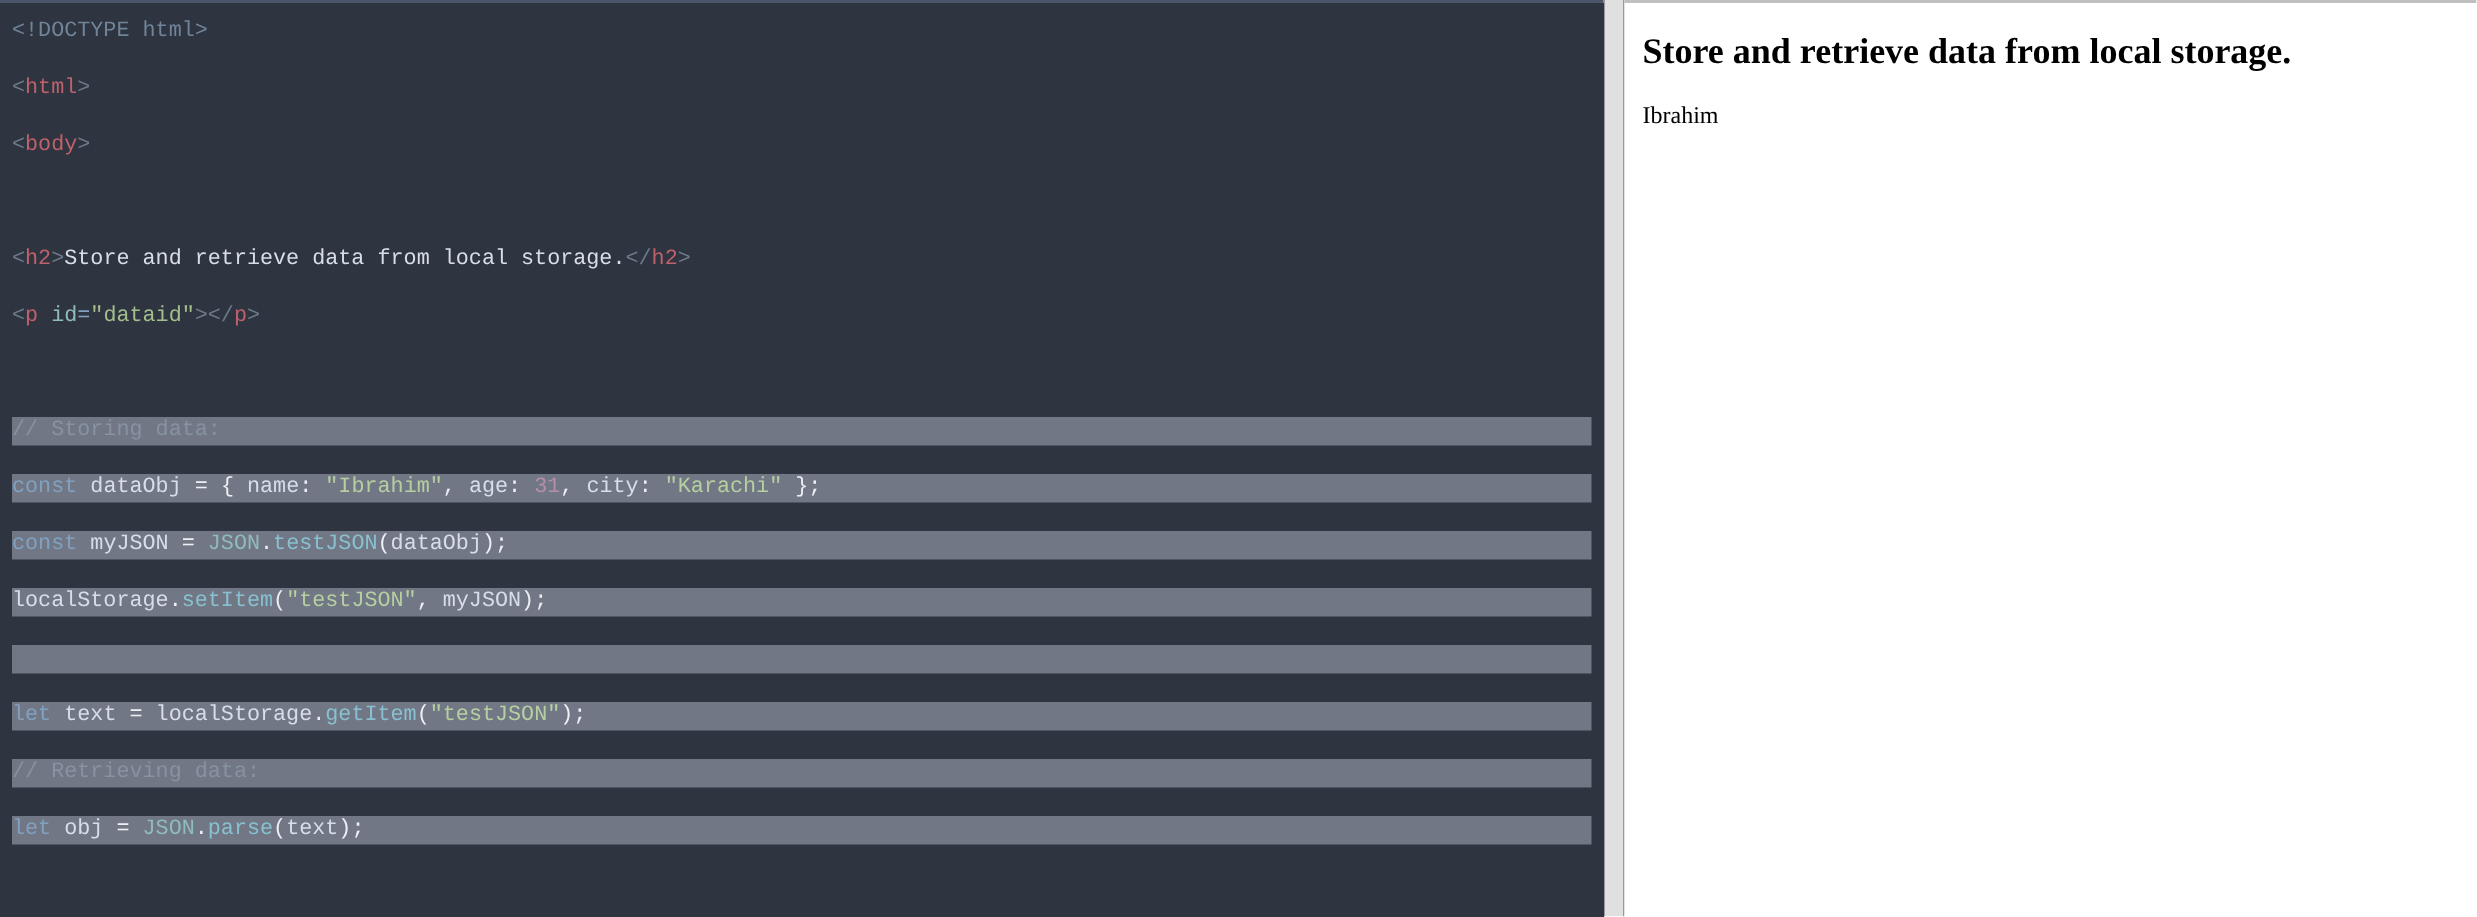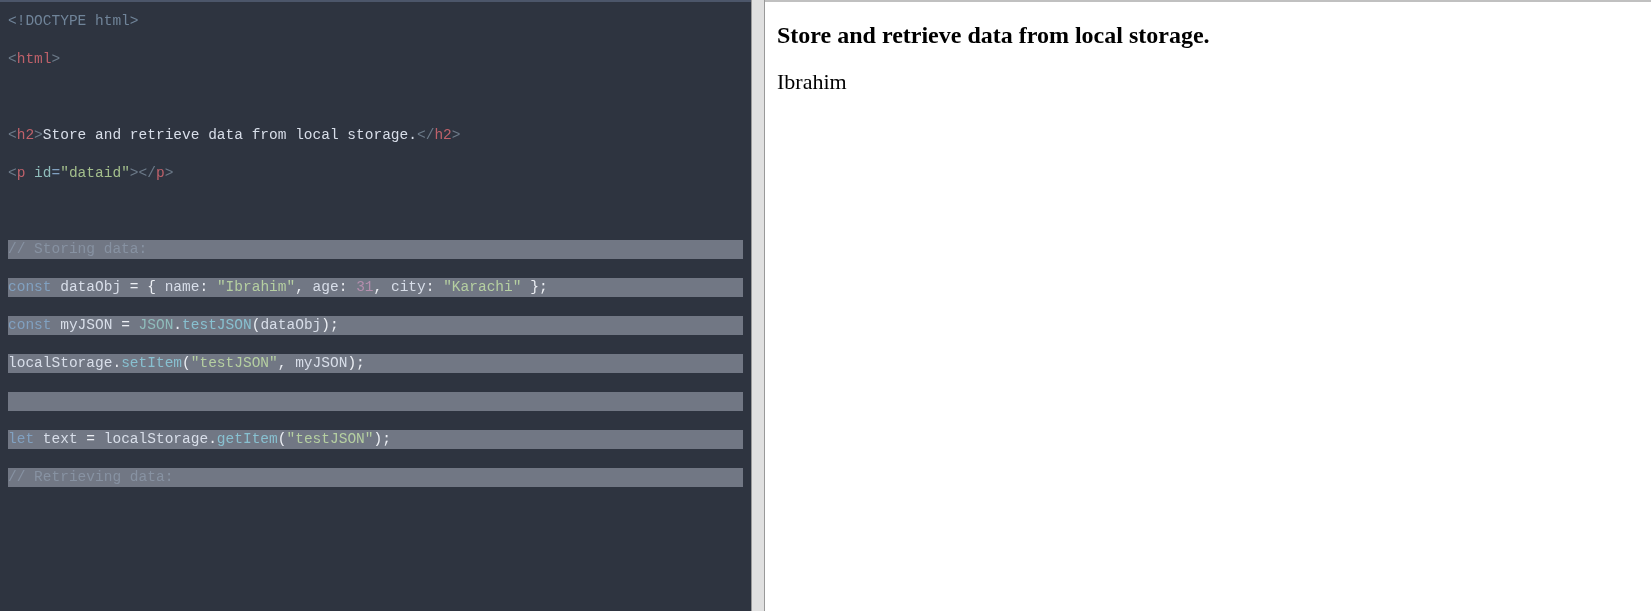--- a/index.html
+++ b/index.html
@@ -5,21 +5,21 @@
   * { margin: 0; padding: 0; box-sizing: border-box; }
   body {
     display: flex;
     width: 1651px;
     height: 611px;
     font-family: Consolas, 'Courier New', monospace;
     font-size: 14.5px;
     overflow: hidden;
   }
   .editor-pane {
-    width: 751px;
+    width: 1069px;
     height: 100%;
     background: #2e3440;
     color: #d8dee9;
     padding: 10px 8px;
     overflow: auto;
     line-height: 19px;
     position: relative;
     border-top: 2px solid #4c566a;
   }
   .splitter {
@@ -37,21 +37,21 @@
     font-family: 'Times New Roman', Times, serif;
     color: #000;
     border-top: 2px solid #c0c0c0;
   }
   .preview-pane h2 {
     font-size: 24px;
     font-weight: 700;
     margin-bottom: 20px;
   }
   .preview-pane p {
-    font-size: 22px;
+    font-size: 16px;
   }
   pre { font-family: inherit; white-space: pre; }
   .line { display: block; min-height: 19px; }
   .sel { background: #717784; }
 
   
   .t-gray  { color: #708499; } 
   .t-ang   { color: #6c7a89; }
   .t-tag-r { color: #bf616a; } 
   .t-attr  { color: #8fbcbb; }
@@ -68,31 +68,33 @@
   
   .sel .t-comment { color: #8792a2; margin-top: 32px; }
   .sel .t-str { color: #b5cfa1; }
 </style>
 </head>
 <body>
 
 <div class="editor-pane">
 <pre><span class="line"><span class="t-gray">&lt;!DOCTYPE html&gt;</span></span>
 <span class="line"><span class="t-ang">&lt;</span><span class="t-tag-r">html</span><span class="t-ang">&gt;</span></span>
+<span class="line"><span class="t-ang">&lt;</span><span class="t-tag-r">body</span><span class="t-ang">&gt;</span></span>
 <span class="line"></span>
 <span class="line"><span class="t-ang">&lt;</span><span class="t-tag-r">h2</span><span class="t-ang">&gt;</span><span class="t-txt">Store and retrieve data from local storage.</span><span class="t-ang">&lt;/</span><span class="t-tag-r">h2</span><span class="t-ang">&gt;</span></span>
 <span class="line"><span class="t-ang">&lt;</span><span class="t-tag-r">p</span> <span class="t-attr">id</span><span class="t-eq">=</span><span class="t-str">"dataid"</span><span class="t-ang">&gt;&lt;/</span><span class="t-tag-r">p</span><span class="t-ang">&gt;</span></span>
 <span class="line"></span>
 <span class="line sel"><span class="t-comment">// Storing data:</span></span>
 <span class="line sel"><span class="t-kw">const</span> <span class="t-txt">dataObj</span> <span class="t-punc">=</span> <span class="t-punc">{</span> <span class="t-txt">name</span><span class="t-punc">:</span> <span class="t-str">"Ibrahim"</span><span class="t-punc">,</span> <span class="t-txt">age</span><span class="t-punc">:</span> <span class="t-num">31</span><span class="t-punc">,</span> <span class="t-txt">city</span><span class="t-punc">:</span> <span class="t-str">"Karachi"</span> <span class="t-punc">};</span></span>
 <span class="line sel"><span class="t-kw">const</span> <span class="t-txt">myJSON</span> <span class="t-punc">=</span> <span class="t-class">JSON</span><span class="t-punc">.</span><span class="t-fn">testJSON</span><span class="t-punc">(</span><span class="t-txt">dataObj</span><span class="t-punc">);</span></span>
 <span class="line sel"><span class="t-txt">localStorage</span><span class="t-punc">.</span><span class="t-fn">setItem</span><span class="t-punc">(</span><span class="t-str">"testJSON"</span><span class="t-punc">,</span> <span class="t-txt">myJSON</span><span class="t-punc">);</span></span>
 <span class="line sel"></span>
 <span class="line sel"><span class="t-kw">let</span> <span class="t-txt">text</span> <span class="t-punc">=</span> <span class="t-txt">localStorage</span><span class="t-punc">.</span><span class="t-fn">getItem</span><span class="t-punc">(</span><span class="t-str">"testJSON"</span><span class="t-punc">);</span></span>
 <span class="line sel"><span class="t-comment">// Retrieving data:</span></span>
+<span class="line sel"><span class="t-kw">let</span> <span class="t-txt">obj</span> <span class="t-punc">=</span> <span class="t-class">JSON</span><span class="t-punc">.</span><span class="t-fn">parse</span><span class="t-punc">(</span><span class="t-txt">text</span><span class="t-punc">);</span></span>
 
 
 
 
 
 </pre>
 </div>
 
 <div class="splitter"></div>
 

